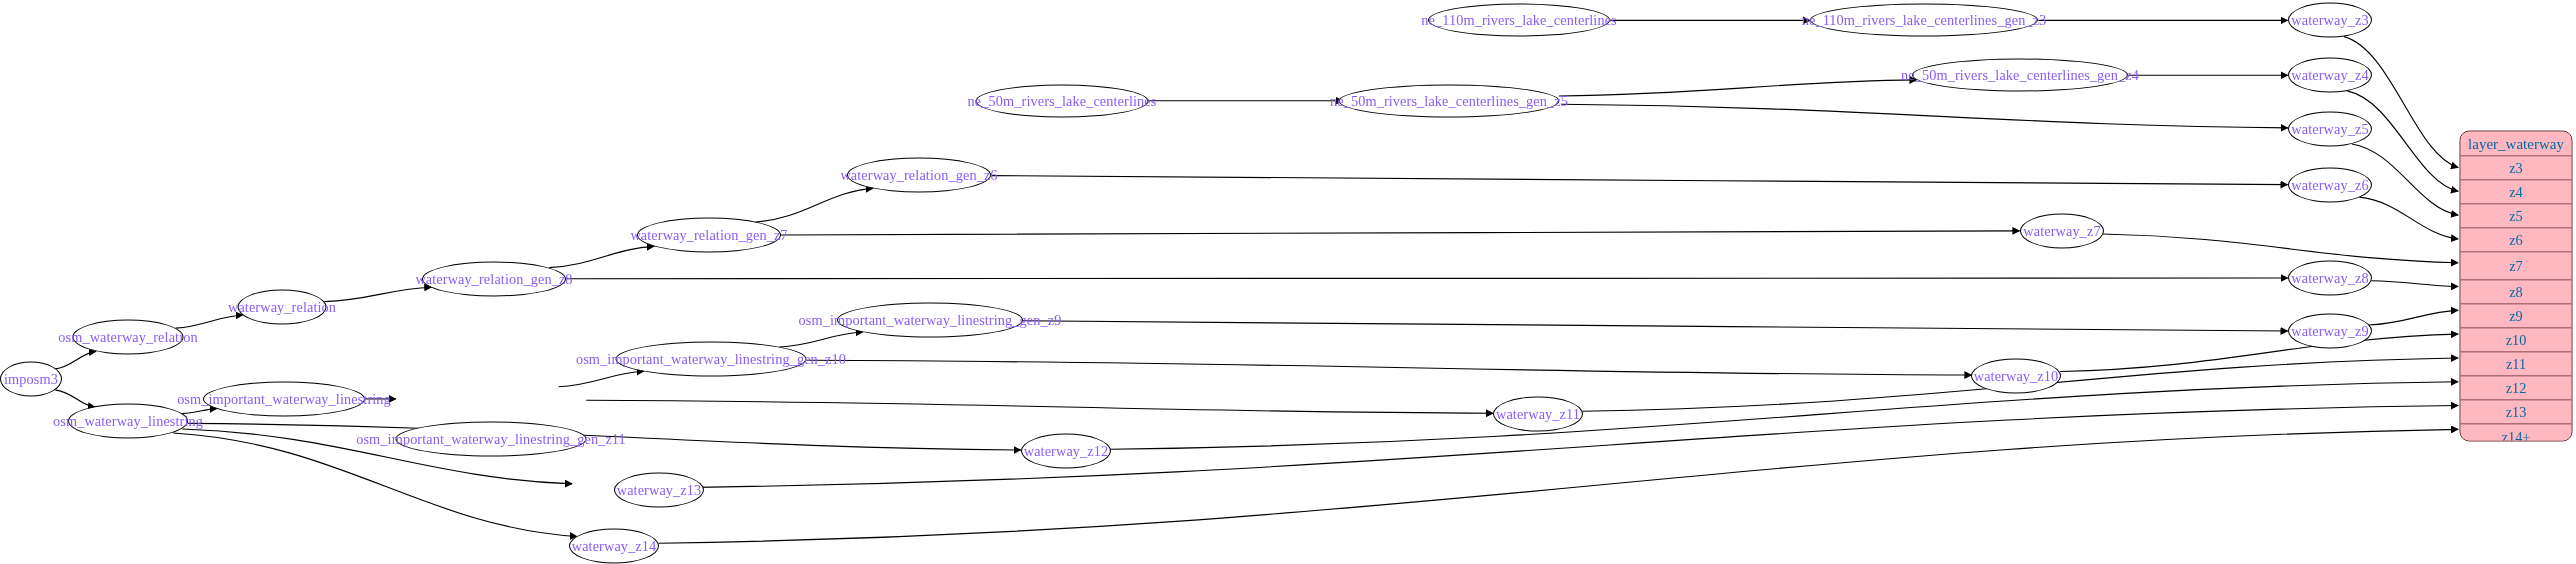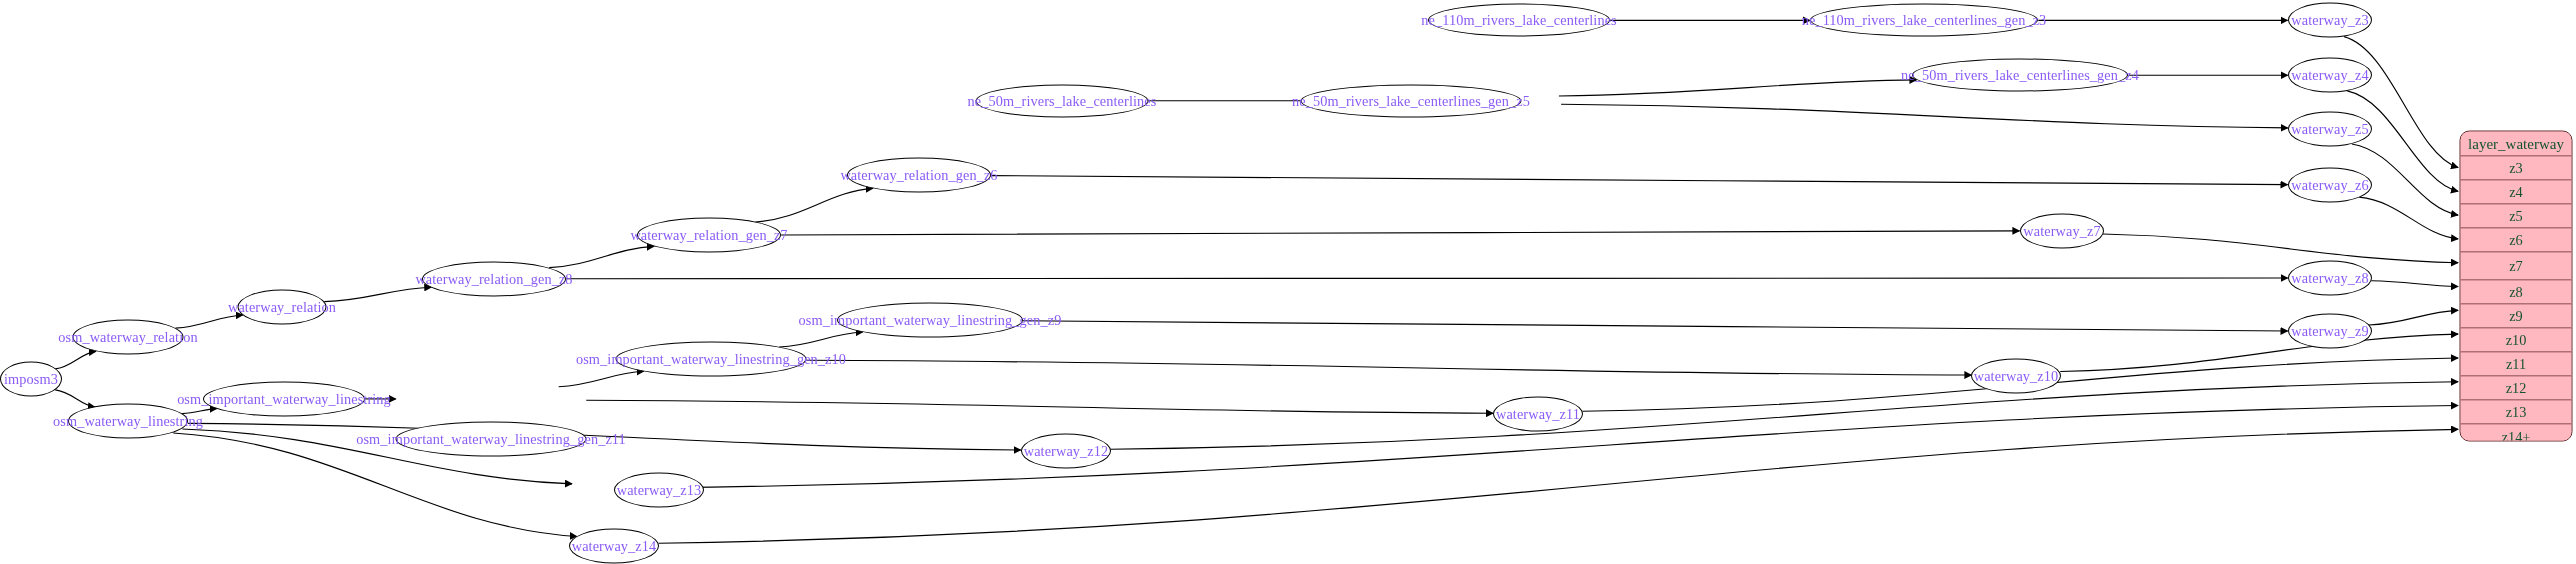--- a/index.html
+++ b/index.html
@@ -48,21 +48,21 @@
     border-radius: 9.8px;
     background: #ffb8c0;
     overflow: hidden;
   }
   .record-row {
     box-sizing: border-box;
     display: flex;
     align-items: center;
     justify-content: center;
     background: #ffb8c0;
-    color: #14532d;
+    color: #0369a1;
     font-size: 14.3px;
     border-bottom: 1.1px solid #5c2b2b;
     white-space: nowrap;
   }
   .record-row:last-child { border-bottom: none; }
   .record-row.header { font-size: 15px; }
 </style>
 </head>
 <body>
 
@@ -149,21 +149,21 @@
       </div>
       <div class="node" style="left: 1519px; top: 20px; width: 182px; height: 33px;">
         <span class="label">ne_110m_rivers_lake_centerlines</span>
       </div>
       <div class="node" style="left: 1924px; top: 20px; width: 228px; height: 33px;">
         <span class="label">ne_110m_rivers_lake_centerlines_gen_z3</span>
       </div>
       <div class="node" style="left: 1062px; top: 101px; width: 173px; height: 33px;">
         <span class="label">ne_50m_rivers_lake_centerlines</span>
       </div>
-      <div class="node" style="left: 1411px; top: 101px; width: 221px; height: 33px;">
+      <div class="node" style="left: 1449px; top: 101px; width: 221px; height: 33px;">
         <span class="label">ne_50m_rivers_lake_centerlines_gen_z5</span>
       </div>
       <div class="node" style="left: 2020px; top: 75px; width: 216px; height: 33px;">
         <span class="label">ne_50m_rivers_lake_centerlines_gen_z4</span>
       </div>
       <div class="node" style="left: 2330px; top: 20px; width: 84px; height: 35px;">
         <span class="label">waterway_z3</span>
       </div>
       <div class="node" style="left: 2330px; top: 75px; width: 84px; height: 35px;">
         <span class="label">waterway_z4</span>

